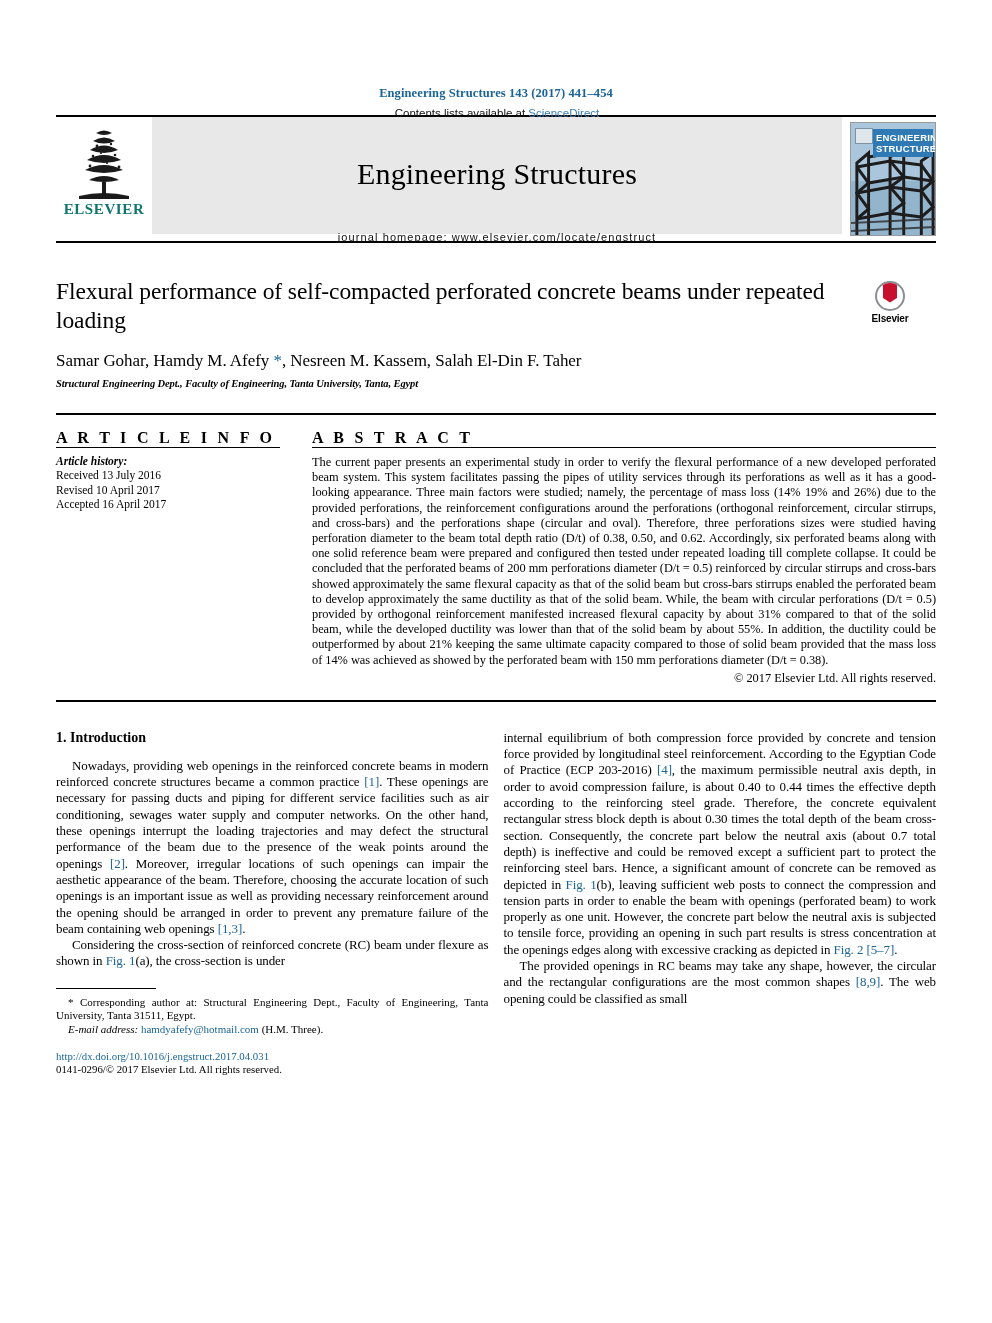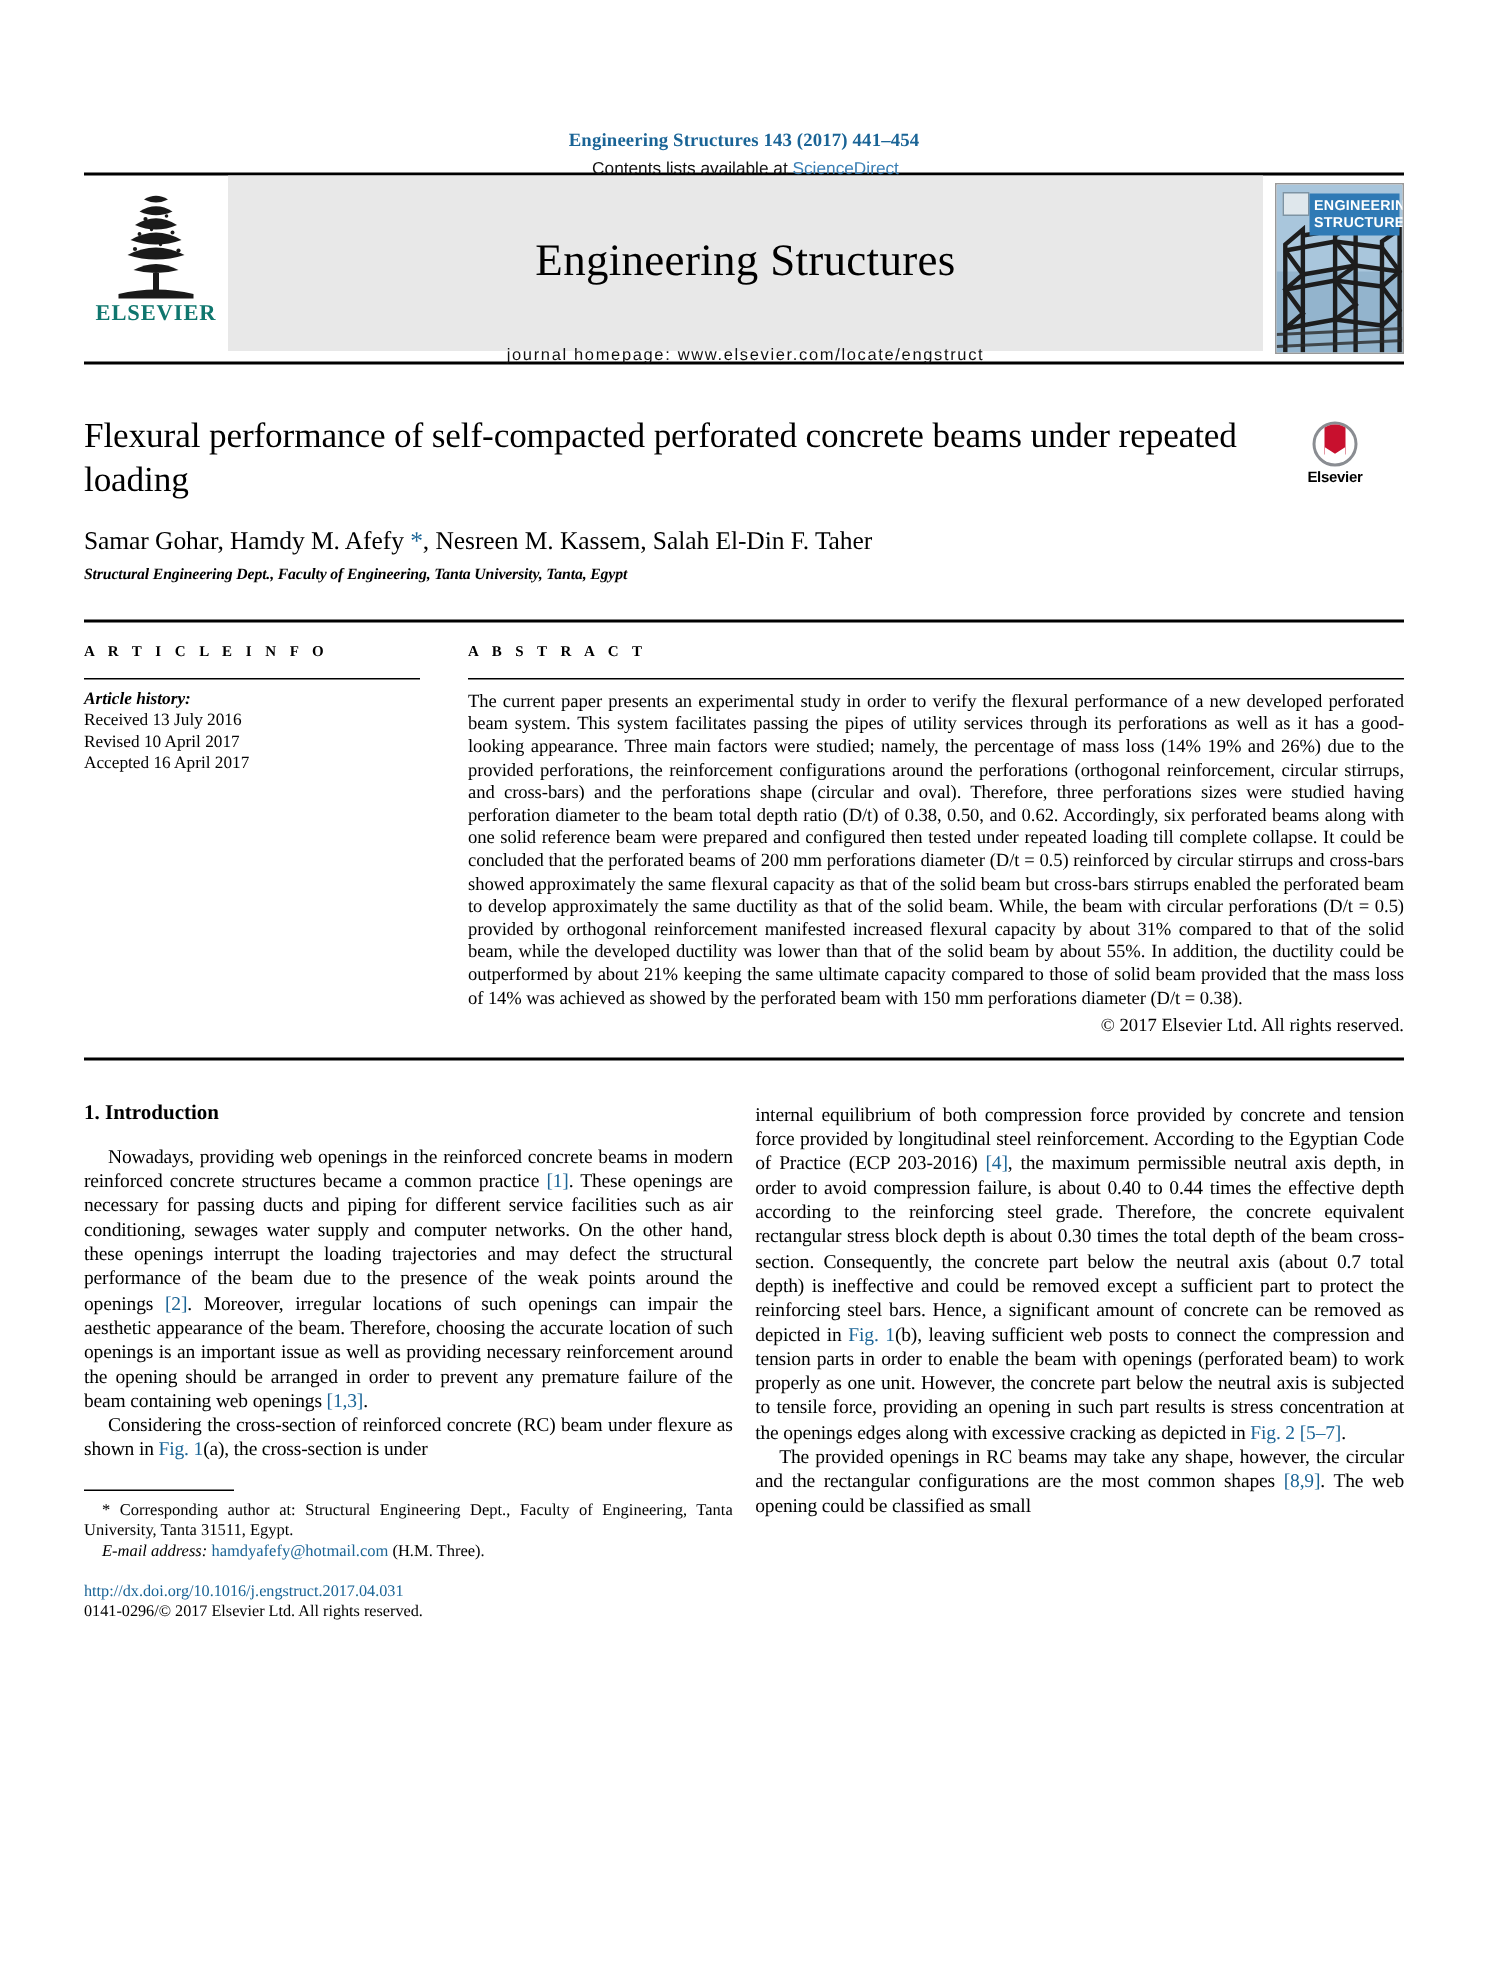--- a/index.html
+++ b/index.html
@@ -205,24 +205,23 @@
     padding-right: 22px;
     box-sizing: border-box;
   }
   .col-abstract {
     flex: 1 1 auto;
     padding-left: 10px;
     box-sizing: border-box;
   }
   .sec-head {
     font-family: "Liberation Serif", serif;
-    font-size: 10px;
+    font-size: 16px;
     font-weight: bold;
     letter-spacing: 3.3px;
-    margin-bottom: 12px;
   }
   .rule {
     border-top: 1px solid #000;
     margin-bottom: 7px;
   }
   .info-sub {
     font-size: 11.5px;
     font-style: italic;
     font-weight: bold;
     margin-bottom: 1px;

